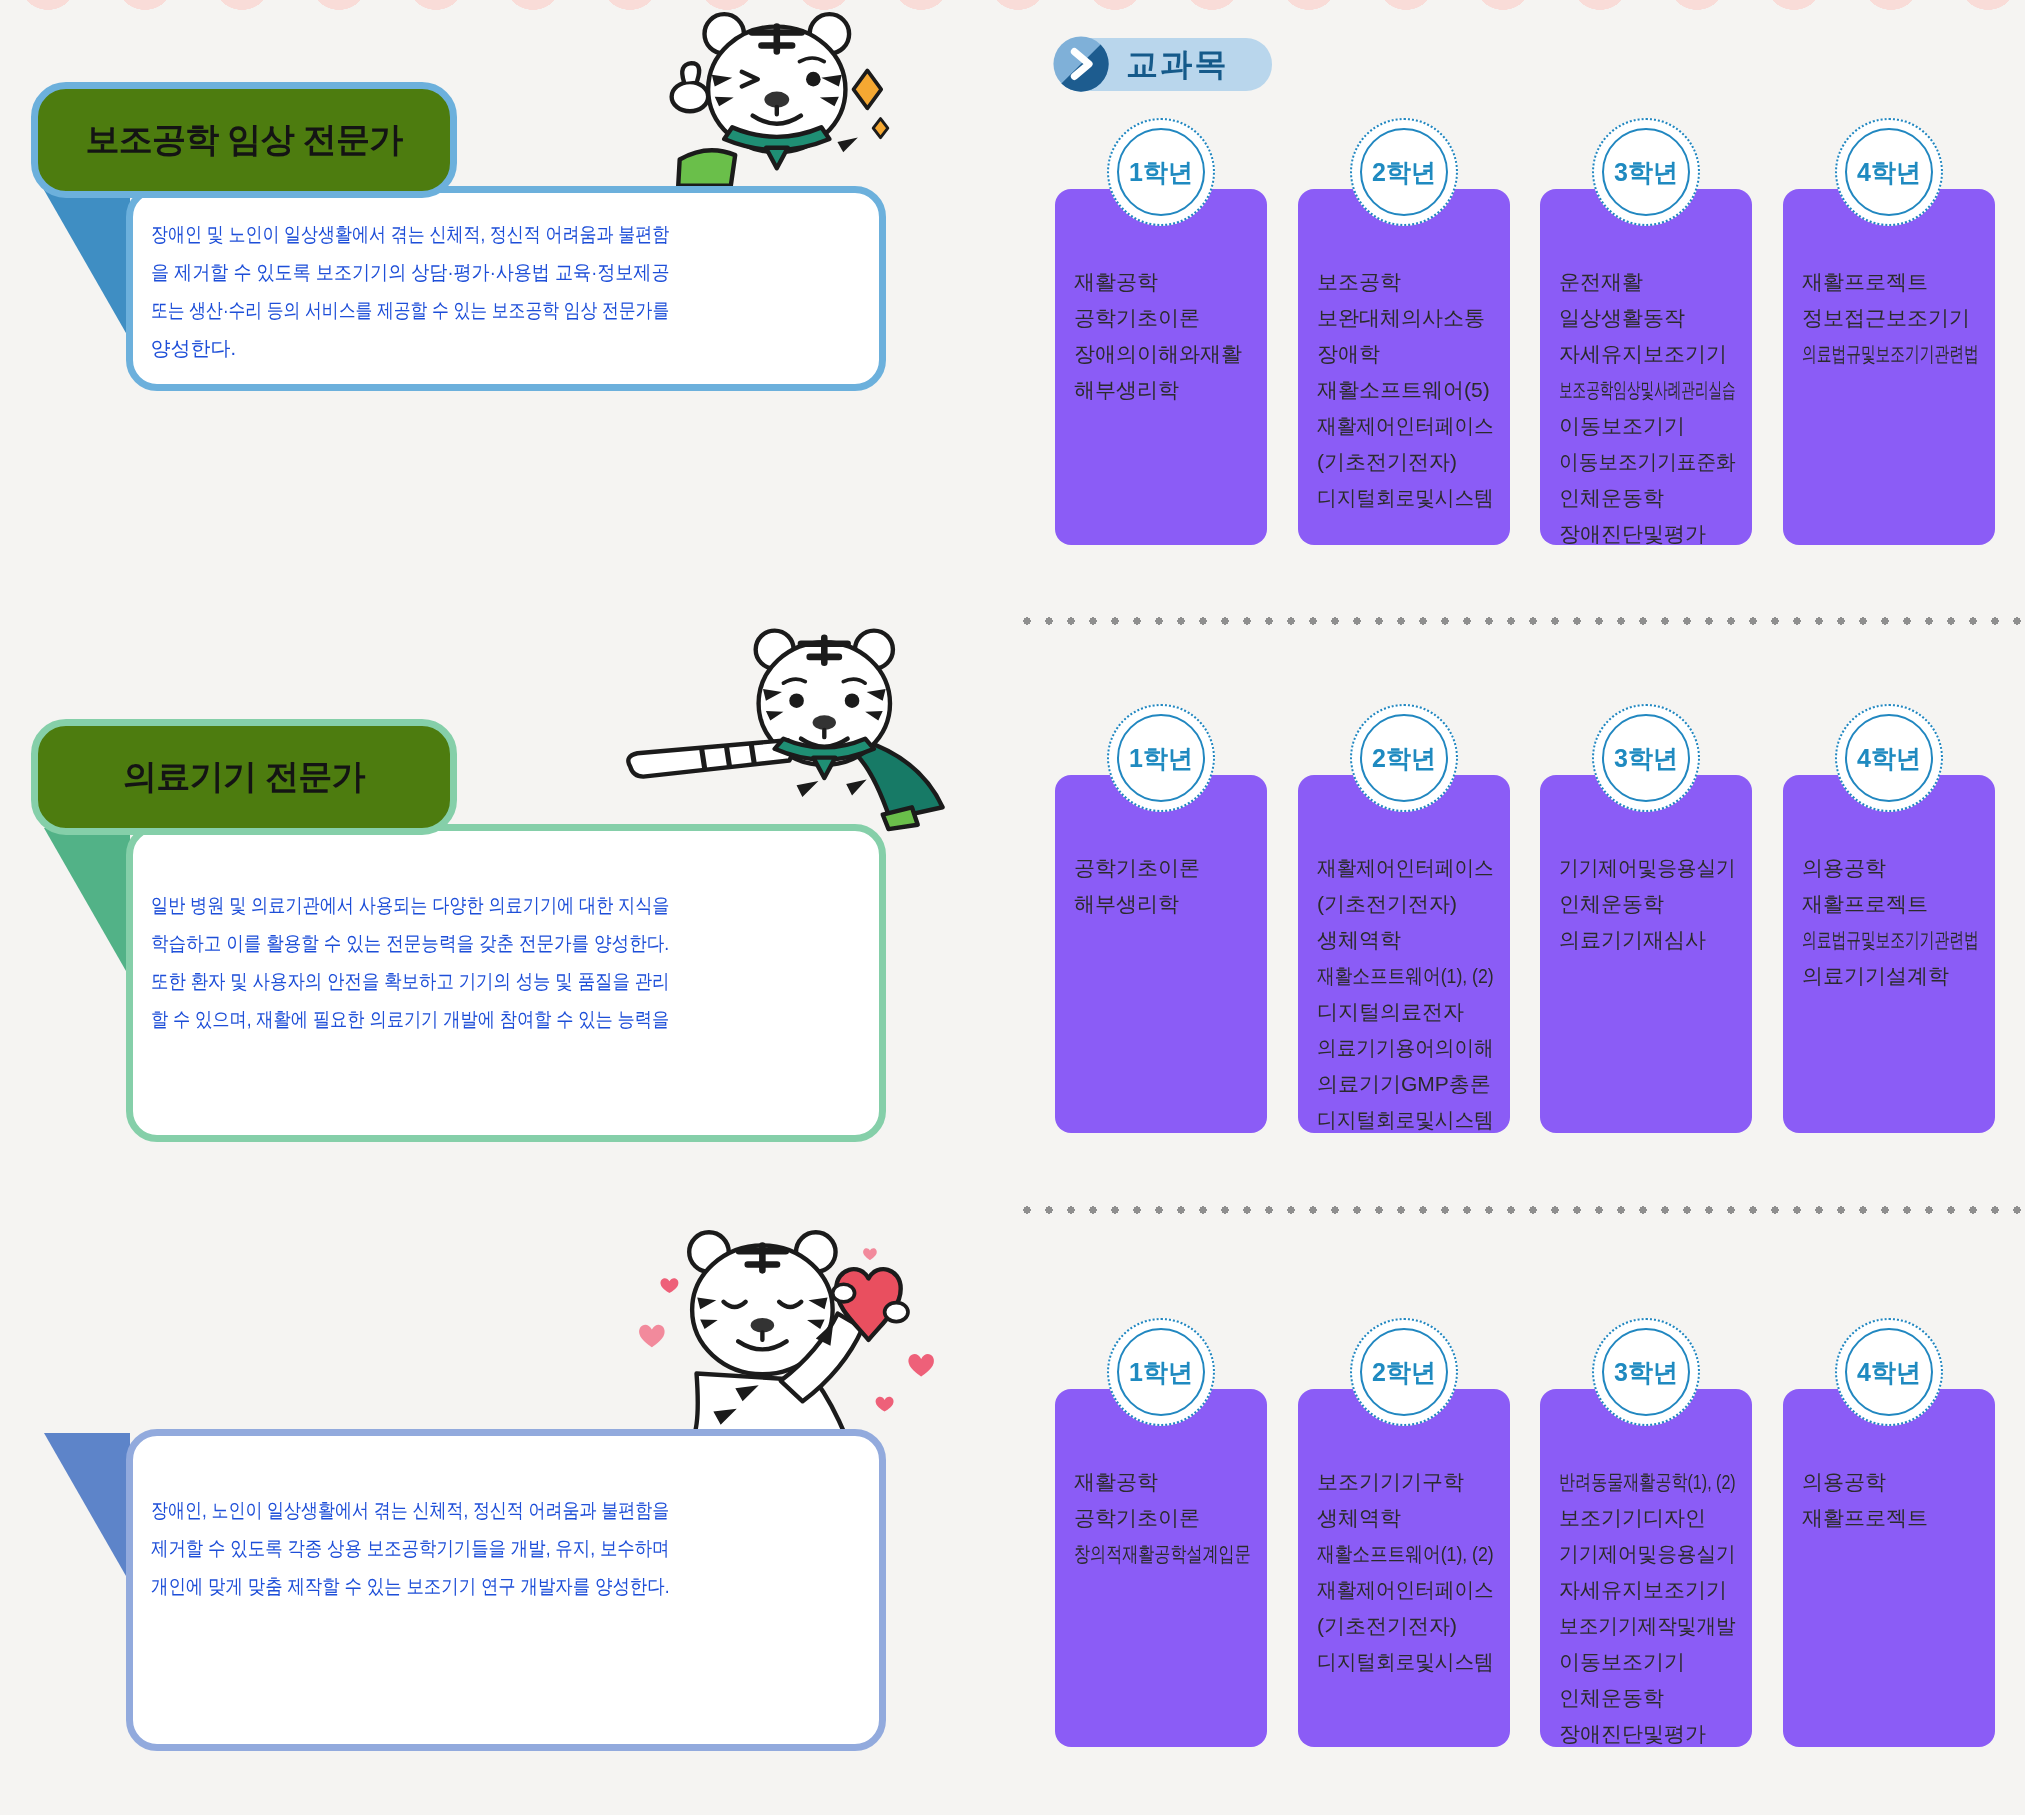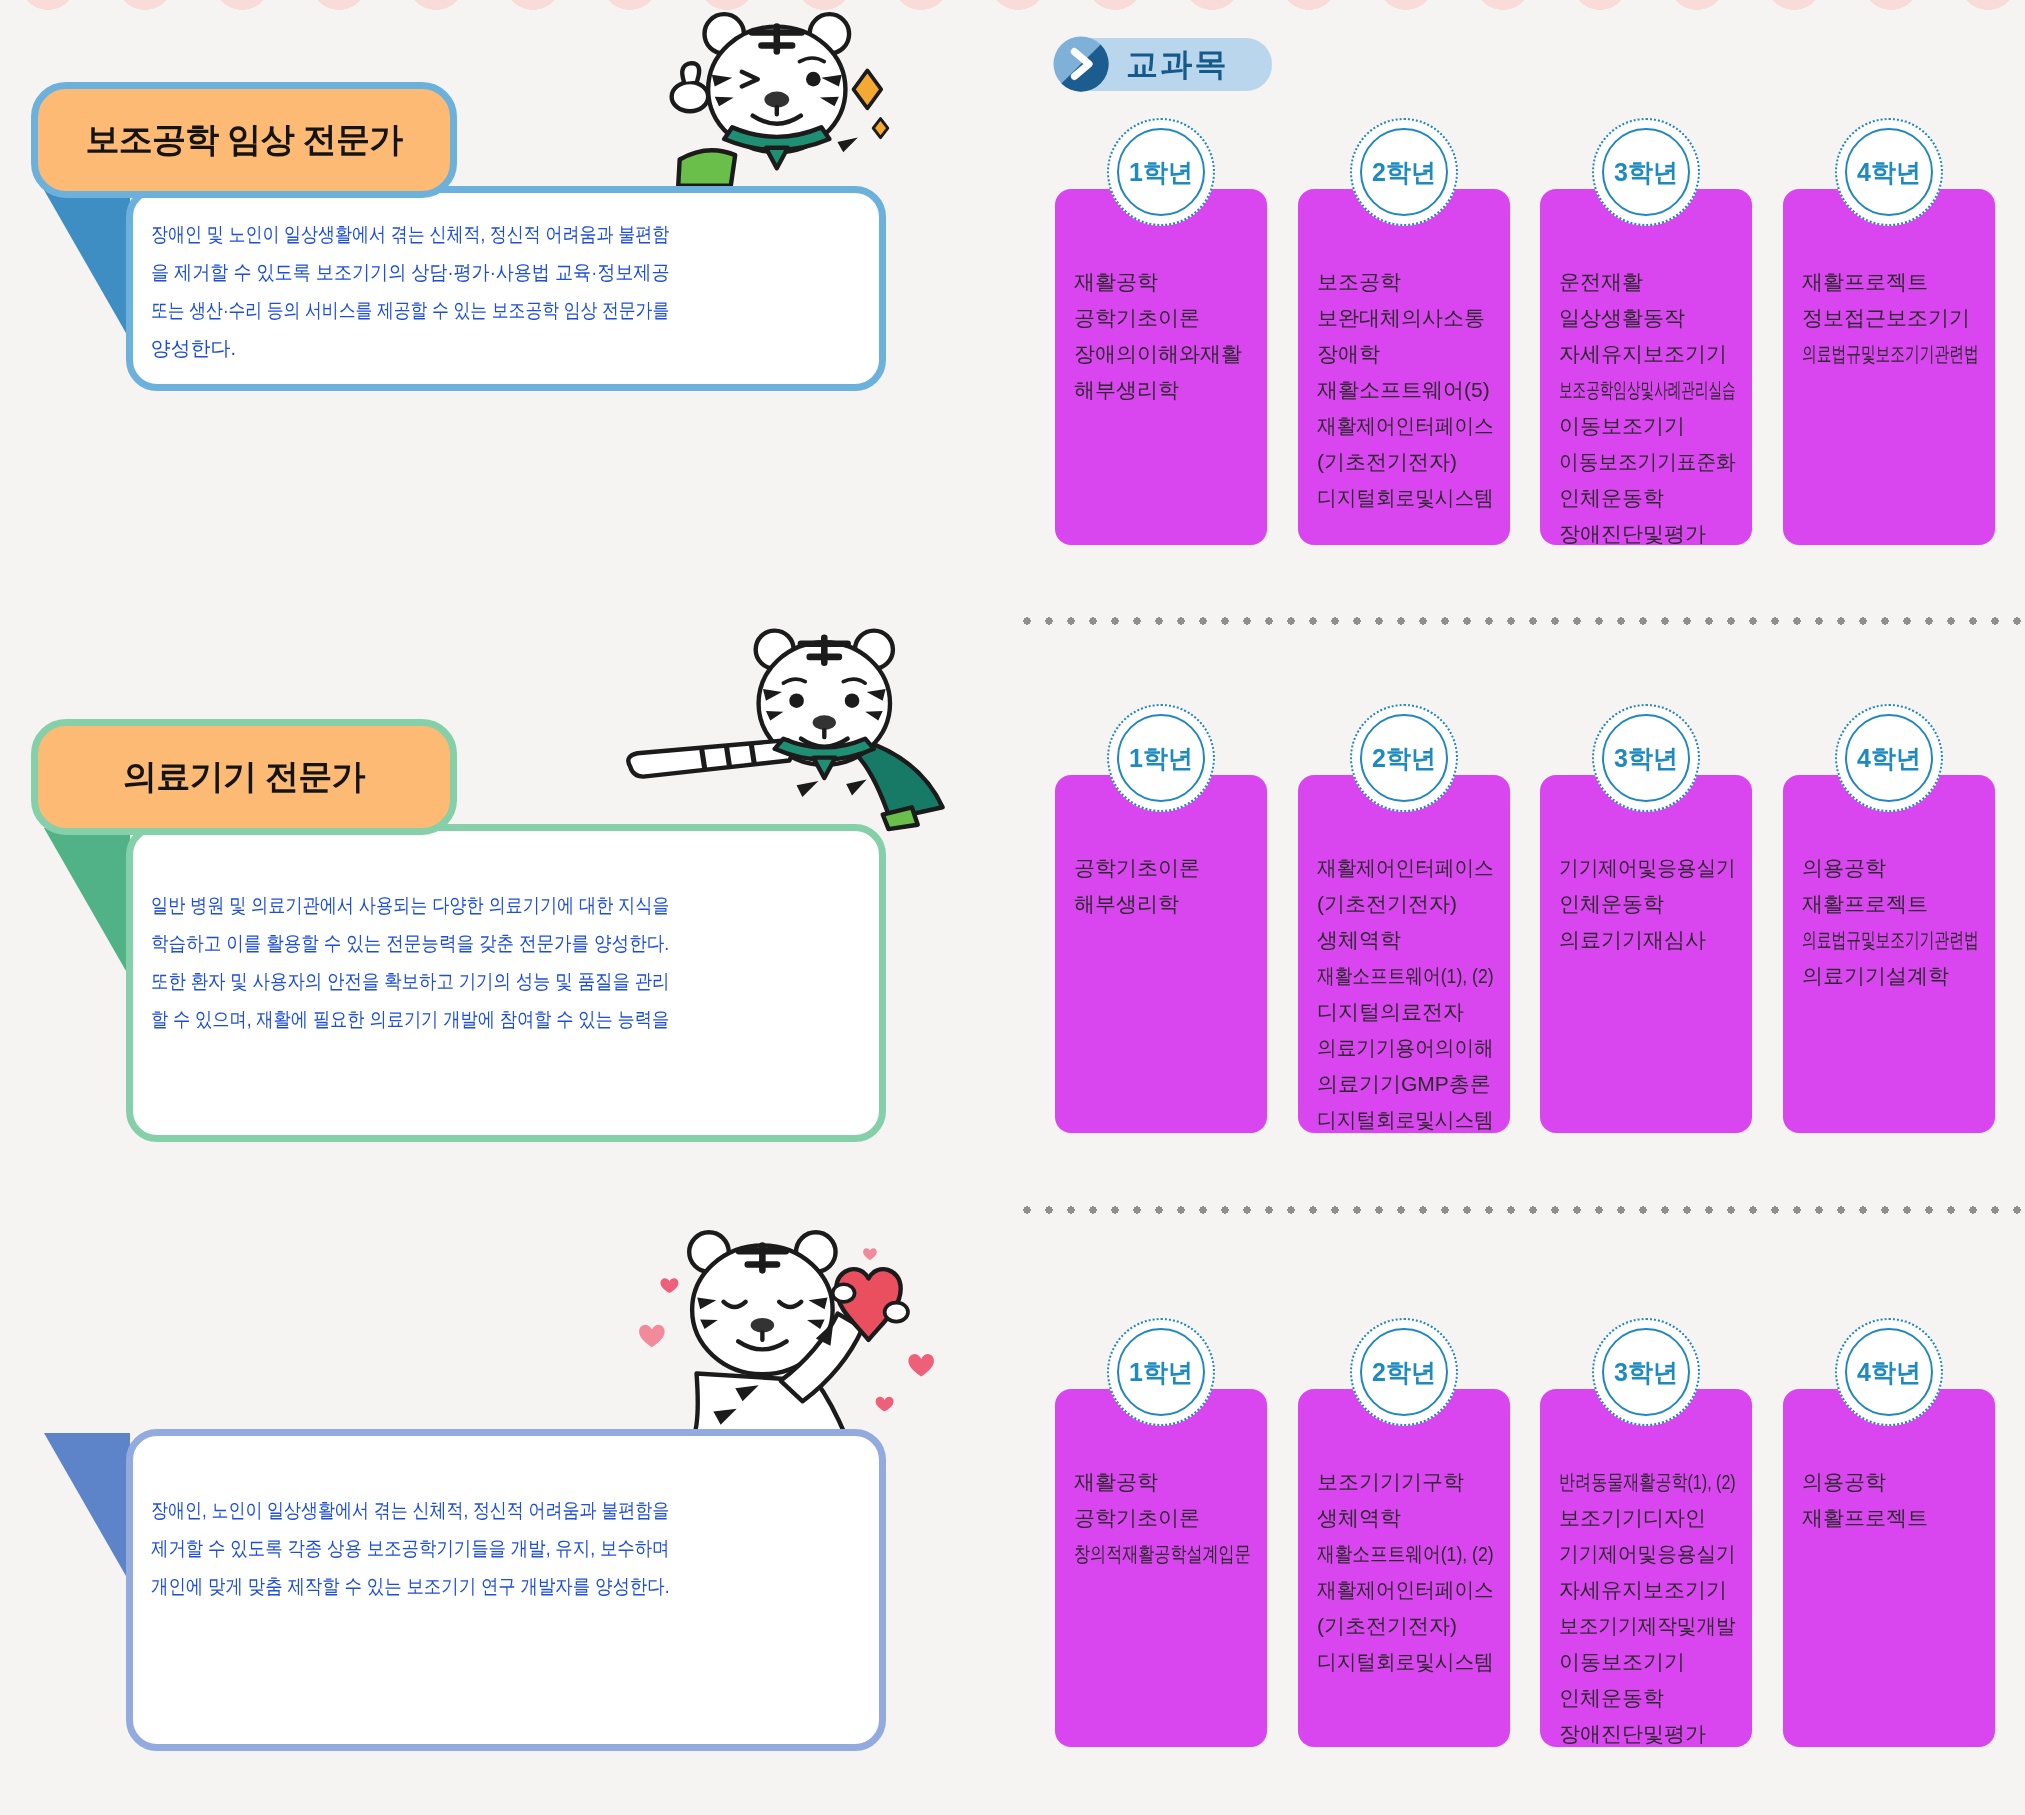--- a/index.html
+++ b/index.html
@@ -5,21 +5,21 @@
   * { margin:0; padding:0; box-sizing:border-box; }
   body { background:#ddd; font-family:"Liberation Sans","DejaVu Sans",sans-serif; }
   .canvas { position:relative; width:2025px; height:1815px; background:#f5f4f2; overflow:hidden; }
 
   
   .scallops { position:absolute; left:0; top:0; width:100%; height:29px;
     background-image:radial-gradient(circle 29px at 48px -19px, #f9dcd8 99%, transparent 100%);
     background-size:97px 29px; background-repeat:repeat-x; }
 
   
-  .title-bubble { position:absolute; left:31px; width:426px; height:116px; background:#fdba74;
+  .title-bubble { position:absolute; left:31px; width:426px; height:116px; background:#4d7c0f;
     border:7.3px solid; border-radius:35px; z-index:3; display:flex; align-items:center; justify-content:center; }
   .t1 { top:82px; border-color:#6cb0dc; }
   .t2 { top:719px; border-color:#85cfa9; }
   .t3 { top:1325px; border-color:#92aadd; }
   .title-text { font-size:34px; font-weight:900; color:#141414; letter-spacing:-0.7px; white-space:nowrap; }
 
   .body-bubble { position:absolute; left:126px; width:760px; background:#fff; border:7.3px solid;
     border-radius:31px; z-index:2; }
   .b1 { top:186px; height:205px; border-color:#6cb0dc; }
   .b2 { top:824px; height:318px; border-color:#85cfa9; }
@@ -36,21 +36,21 @@
   .b2 .desc { top:55px; }
   .b3 .desc { top:55px; }
 
   
   .curr { position:absolute; left:1056px; top:38px; width:216px; height:53px; background:#b9d6ec;
     border-radius:26px; display:flex; align-items:center; z-index:2; }
   .curr-icon { position:absolute; left:-4.4px; top:-2.9px; width:58px; height:58px; }
   .curr-label { margin-left:70px; font-size:32px; font-weight:900; color:#155a8a; letter-spacing:2.2px; }
 
   
-  .panel { position:absolute; width:212px; background:#d946ef; border-radius:16px; }
+  .panel { position:absolute; width:212px; background:#8b5cf6; border-radius:16px; }
   .c1 { left:1055px; } .c2 { left:1298px; } .c3 { left:1540px; } .c4 { left:1783px; }
   .r1 { top:189px; height:356px; }
   .r2 { top:775px; height:358px; }
   .r3 { top:1389px; height:358px; }
 
   .badge { position:absolute; left:50%; top:-71px; transform:translateX(-50%);
     width:108px; height:108px; background:#fff; border:2.9px dotted #2187c0; border-radius:50%;
     display:flex; align-items:center; justify-content:center; }
   .badge-inner { width:88px; height:88px; background:#fff; border:2.2px solid #2187c0; border-radius:50%;
     display:flex; align-items:center; justify-content:center; }

